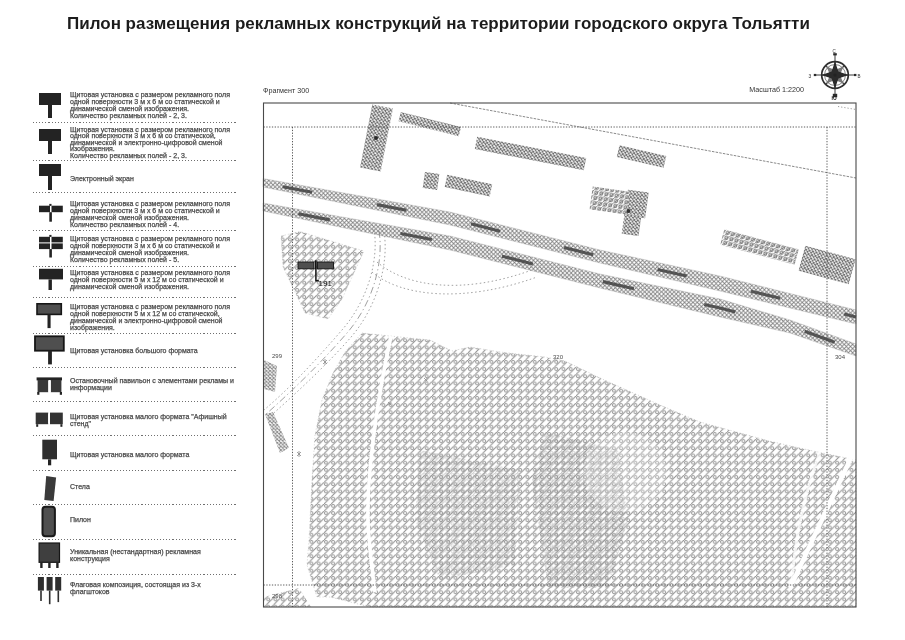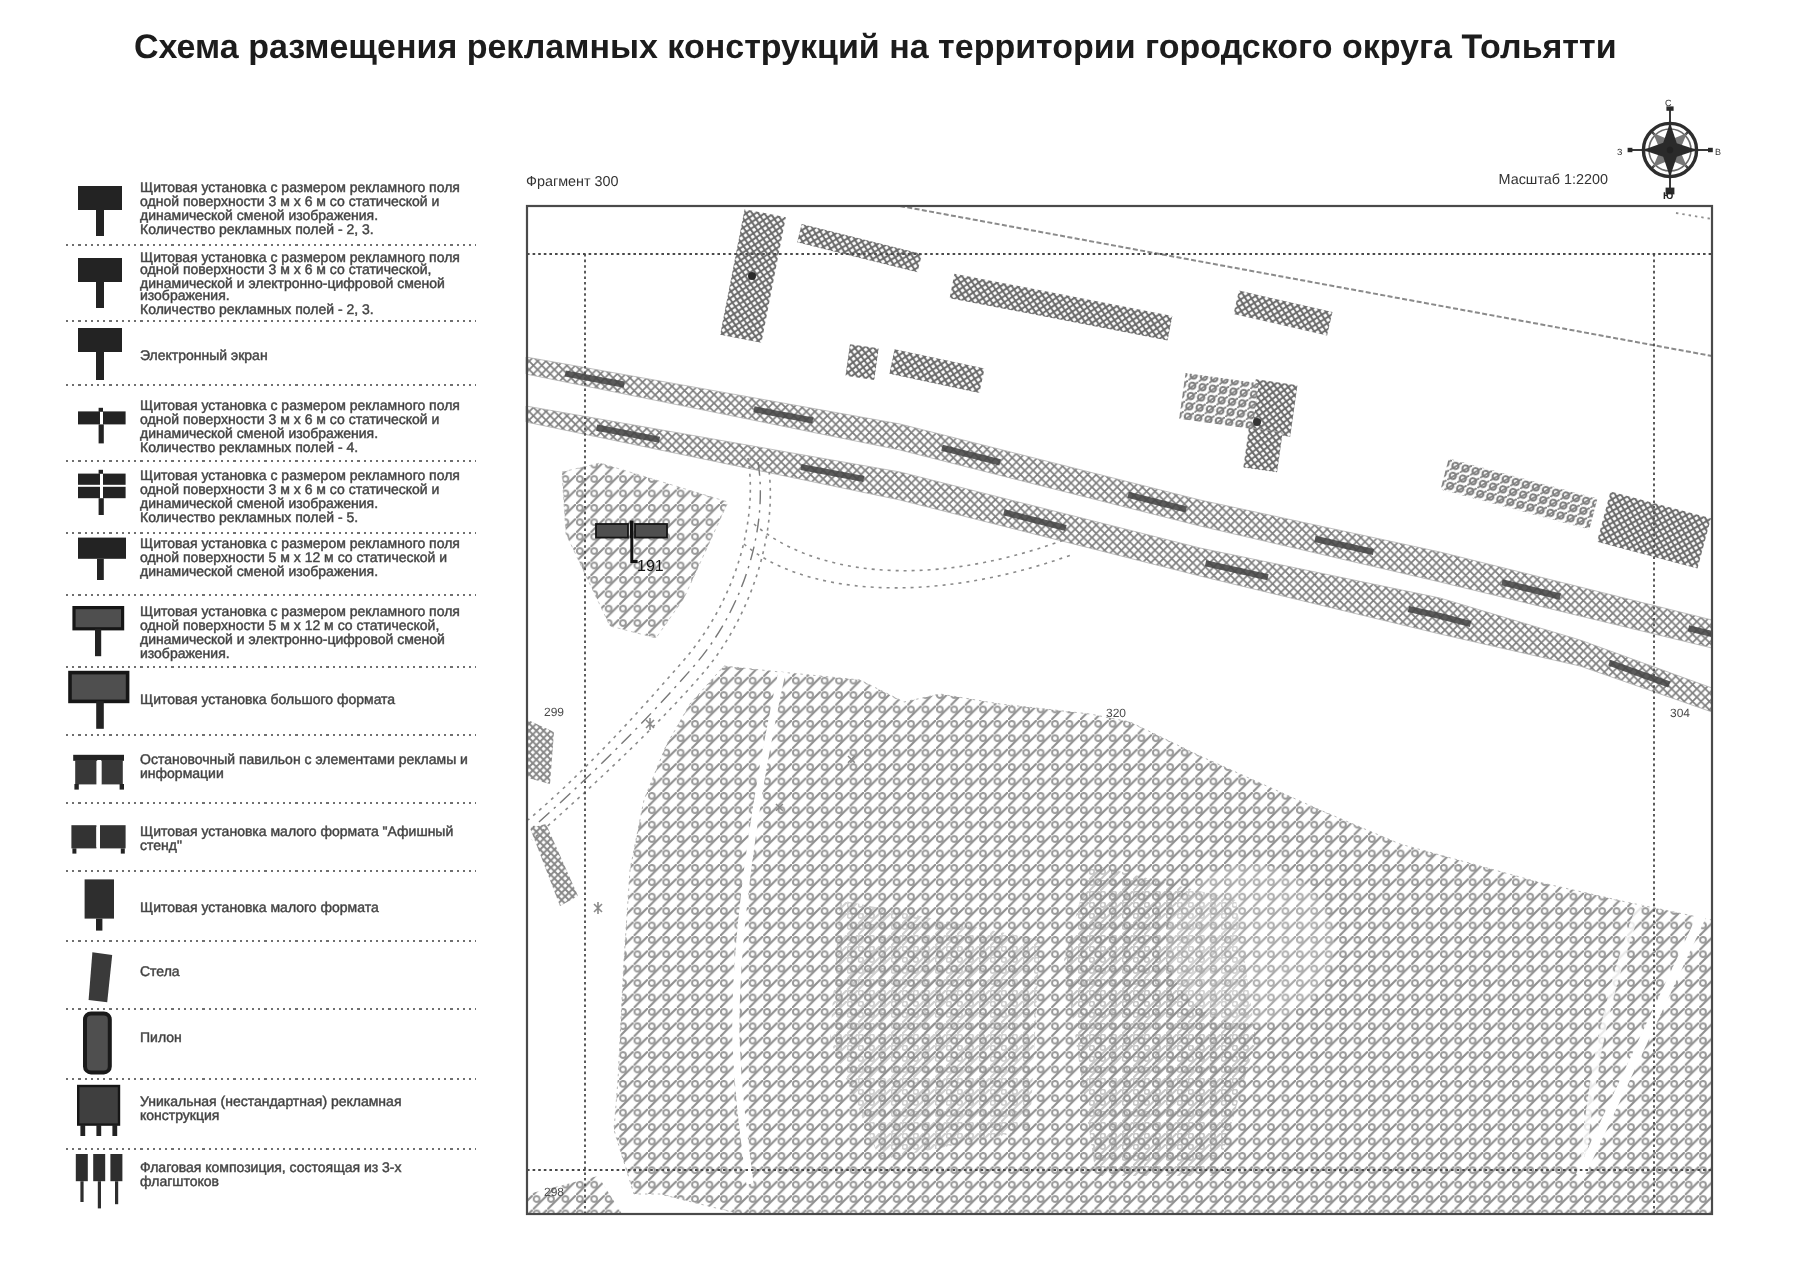--- a/index.html
+++ b/index.html
@@ -4,21 +4,21 @@
 <style>
 html,body{margin:0;padding:0;background:#fff;width:905px;height:640px;overflow:hidden;}
 body{font-family:"Liberation Sans",sans-serif;position:relative;}
 #title{position:absolute;left:67px;top:14px;font-size:17px;font-weight:bold;color:#1c1c1c;white-space:nowrap;}
 .lt{position:absolute;left:70px;font-size:7px;line-height:7.1px;color:#383838;white-space:nowrap;-webkit-text-stroke:0.25px #555;}
 .sep{position:absolute;left:33px;width:205px;height:1px;background:repeating-linear-gradient(90deg,#6f6f6f 0 1.1px,transparent 1.1px 3.1px);}
 #mapsvg{position:absolute;left:0;top:0;}
 </style>
 </head>
 <body>
-<div id="title">Схема размещения рекламных конструкций на территории городского округа Тольятти</div>
+<div id="title">Пилон размещения рекламных конструкций на территории городского округа Тольятти</div>
 
 <div class="lt" style="top:91px">Щитовая установка с размером рекламного поля<br>одной поверхности 3 м х 6 м со статической и<br>динамической сменой изображения.<br>Количество рекламных полей - 2, 3.</div>
 <div class="lt" style="top:127px;line-height:6.4px">Щитовая установка с размером рекламного поля<br>одной поверхности 3 м х 6 м со статической,<br>динамической и электронно-цифровой сменой<br>изображения.<br>Количество рекламных полей - 2, 3.</div>
 <div class="lt" style="top:175px">Электронный экран</div>
 <div class="lt" style="top:200px">Щитовая установка с размером рекламного поля<br>одной поверхности 3 м х 6 м со статической и<br>динамической сменой изображения.<br>Количество рекламных полей - 4.</div>
 <div class="lt" style="top:235px">Щитовая установка с размером рекламного поля<br>одной поверхности 3 м х 6 м со статической и<br>динамической сменой изображения.<br>Количество рекламных полей - 5.</div>
 <div class="lt" style="top:268.5px">Щитовая установка с размером рекламного поля<br>одной поверхности 5 м х 12 м со статической и<br>динамической сменой изображения.</div>
 <div class="lt" style="top:303px">Щитовая установка с размером рекламного поля<br>одной поверхности 5 м х 12 м со статической,<br>динамической и электронно-цифровой сменой<br>изображения.</div>
 <div class="lt" style="top:346.5px">Щитовая установка большого формата</div>
 <div class="lt" style="top:377px">Остановочный павильон с элементами рекламы и<br>информации</div>

